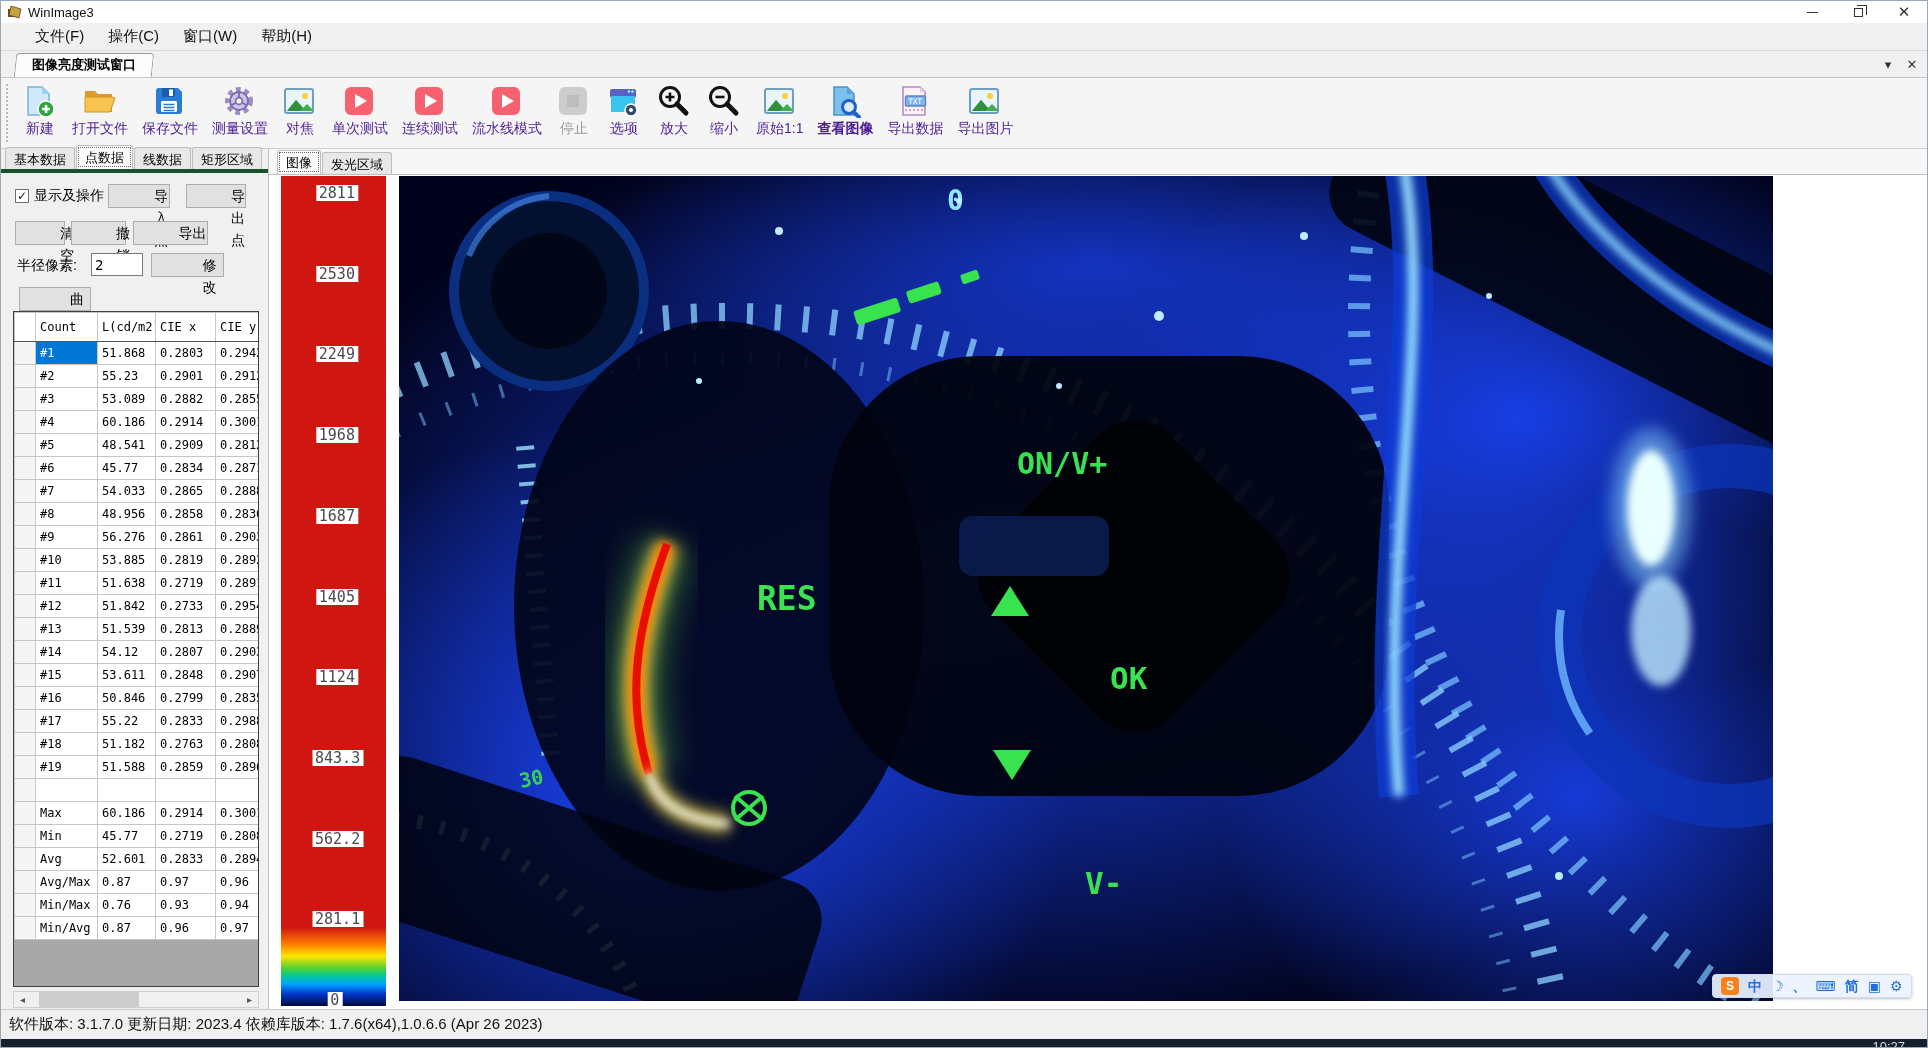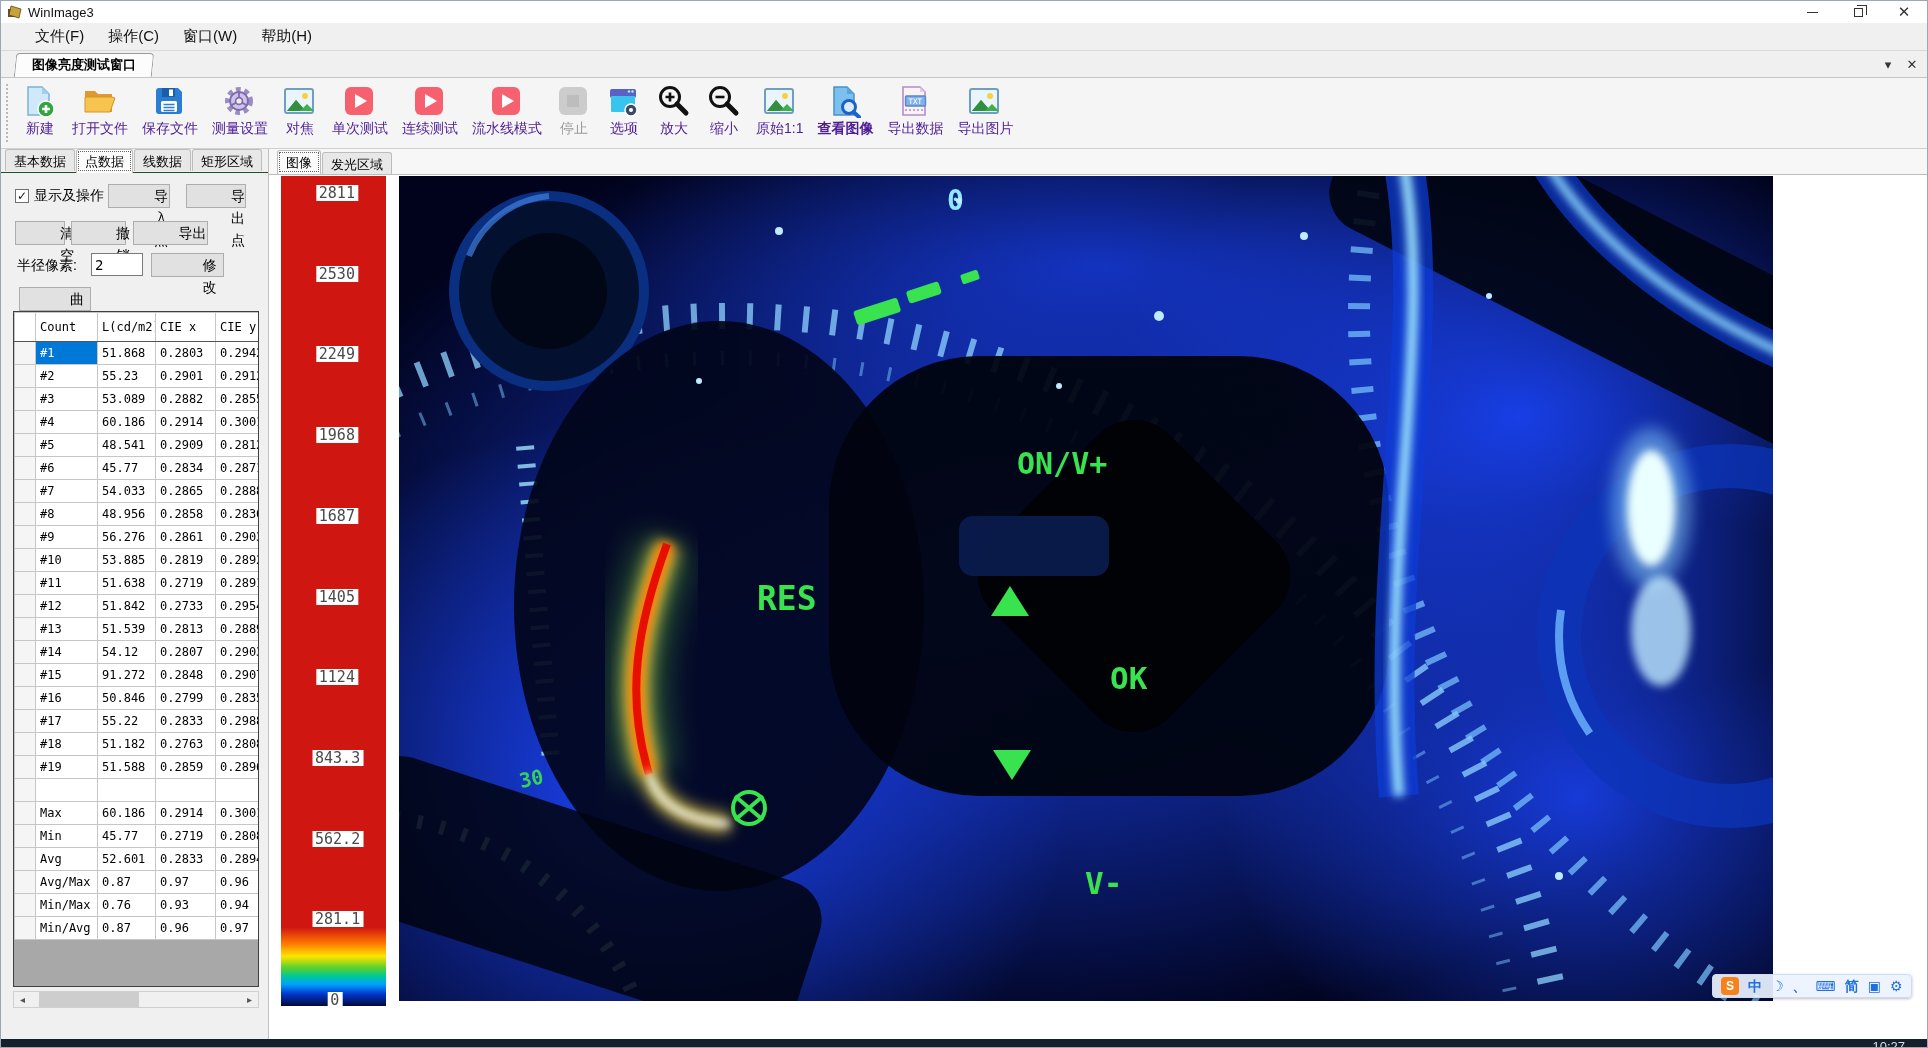--- a/index.html
+++ b/index.html
@@ -36,21 +36,21 @@
   .ticon svg { width:34px; height:34px; }
   .tlabel { font-size:14px; color:#4c1d95; margin-top:1px; white-space:nowrap; }
   .tbtn.disabled .tlabel { color:#9a9a9a; }
   .tbtn.active .tlabel { font-weight:bold; }
 
   
   .content { flex:1; display:flex; background:#ffffff; min-height:0; }
 
   
   .left-panel { width:268px; background:#f0f0f0; border-right:1px solid #c0c0c0; position:relative; }
-  .subtabs { height:24px; display:flex; align-items:flex-start; padding-left:4px; border-bottom:1px solid #14532d; background:#f0f0f0; }
+  .subtabs { height:24px; display:flex; align-items:flex-end; padding-left:4px; border-bottom:4px solid #14532d; background:#f0f0f0; }
   .subtab { height:22px; padding:3px 8px 0 8px; font-size:13px; border:1px solid #bdbdbd; border-bottom:none; background:#e8e8e8; margin-right:1px; border-radius:3px 3px 0 0; white-space:nowrap; }
   .subtab.active { background:#fcfcfc; outline:1px dotted #666; outline-offset:-3px; position:relative; top:0px; height:24px; }
   .lp-ctl { position:absolute; font-size:14px; }
   .wbtn { background:#e1e1e1; border:1px solid #adadad; font-size:14px; text-align:center; line-height:22px; height:24px;padding-left:44px; }
   .chkrow { display:flex; align-items:center; gap:5px; }
   .chk { width:14px; height:14px; border:1px solid #707070; background:#fff; display:flex; align-items:center; justify-content:center; font-size:12px; color:#111; }
   .lp-input { border:1px solid #7a7a7a; background:#fff; height:23px; font-size:14px; padding:0 3px; font-family:"DejaVu Sans Mono",monospace; }
 
   
   .tblwrap { position:absolute; left:12px; top:162px; width:246px; height:676px; border:1px solid #404040; background:#a8a8a8; overflow:hidden; }
@@ -445,21 +445,21 @@
               <tr>
                 <td class="rowhdr"></td>
                 <td>#14</td>
                 <td>54.12</td>
                 <td>0.2807</td>
                 <td>0.2903</td>
               </tr>
               <tr>
                 <td class="rowhdr"></td>
                 <td>#15</td>
-                <td>91.272</td>
+                <td>53.611</td>
                 <td>0.2848</td>
                 <td>0.2907</td>
               </tr>
               <tr>
                 <td class="rowhdr"></td>
                 <td>#16</td>
                 <td>50.846</td>
                 <td>0.2799</td>
                 <td>0.2835</td>
               </tr>
@@ -658,20 +658,23 @@
               <circle cx="1090" cy="120" r="3"></circle>
               <circle cx="300" cy="205" r="3"></circle>
             <circle cx="660" cy="210" r="3"></circle>
               <circle cx="1160" cy="700" r="4"></circle>
           </g>
         </svg>
       </div>
     </div>
   </div>
 
+  <div class="statusbar">
+    <span>软件版本: 3.1.7.0  更新日期: 2023.4  依赖库版本: 1.7.6(x64),1.0.6.6 (Apr 26 2023)</span>
+  </div>
   <div class="taskstrip">
     <span class="clock">10:27</span>
   </div>
 </div>
 
 <div class="ime-bar">
   <span id="ime-items" style="display:flex; align-items:center; gap:9px;">
       <span class="ime-ic logo">S</span>
       <span class="ime-ic">中</span>
       <span class="ime-ic">☽</span>

